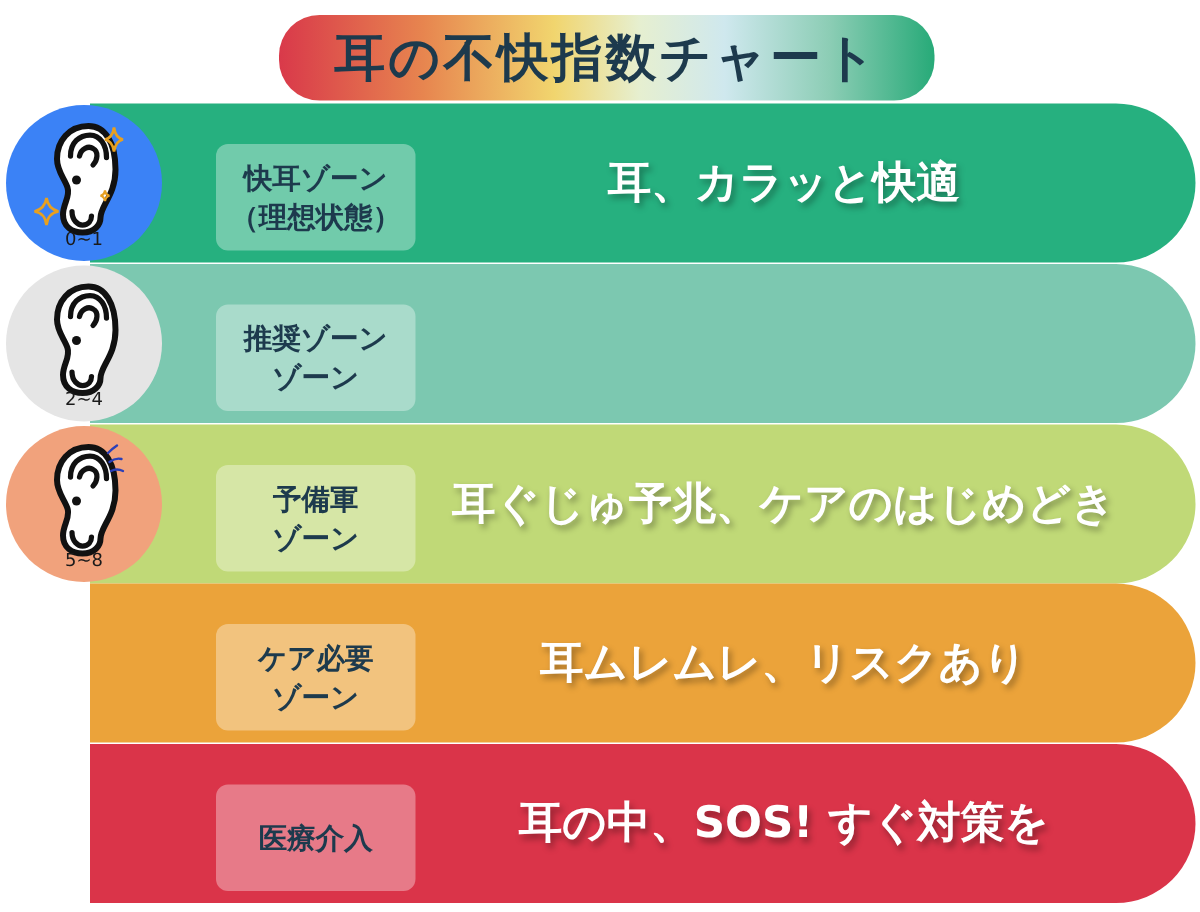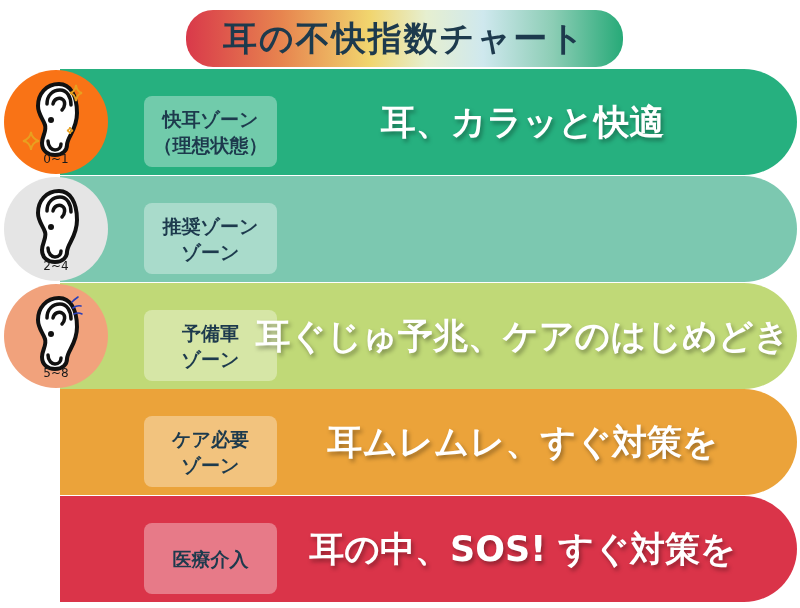--- a/index.html
+++ b/index.html
@@ -33,35 +33,35 @@
     position:absolute; left:144px; top:17px; width:133px; height:71px; border-radius:8px;
     background:rgba(255,255,255,0.35);
     display:flex; flex-direction:column; align-items:center; justify-content:center;
     z-index:3;
     margin-top:10px;
   }
   .label-line { font-size:19px; font-weight:bold; color:#1d3a4d; line-height:26px; white-space:nowrap; }
   .main-text {
     position:absolute; left:285px; width:475px; top:0; height:106px;
     display:flex; align-items:center; justify-content:center;
-    font-size:35px; font-weight:bold; color:#ffffff; white-space:nowrap;
+    font-size:29px; font-weight:bold; color:#ffffff; white-space:nowrap;
     text-shadow: 2px 3px 4px rgba(0,0,0,0.35);
     z-index:3;
   }
 </style>
 </head>
 <body>
 
 <div class="title-pill">
   <span class="title-text">耳の不快指数チャート</span>
 </div>
 
 <div class="row" style="top:69px;">
   <div class="bar" style="background: rgb(38, 176, 127);"></div>
-  <div class="circle" style="background: #f97316;">
+  <div class="circle" style="background: #3b82f6;">
     <svg class="ear" viewBox="0 0 50 78">
       <path d="M25 4 C12 4 4 14 4 26 C4 34 9 39 11 45 C13 51 8 56 8 63 C8 71 14 75 21 75 C29 75 33 70 33 65 C33 57 43 50 43 33 C43 15 36 4 25 4 Z" fill="#fff" stroke="#111" stroke-width="4"></path>
       <path d="M13 24 C13 15 19 10 26 10 C33 10 37 17 37 25" fill="none" stroke="#111" stroke-width="3.5" stroke-linecap="round"></path>
       <path d="M19 24 C20 19 25 17 28 19 C32 21 31 27 28 30" fill="none" stroke="#111" stroke-width="3.5" stroke-linecap="round"></path>
       <circle cx="17" cy="40" r="3" fill="#111"></circle>
       <path d="M14 61 C14 67 18 70 21 70 C25 70 27 67 27 64" fill="none" stroke="#111" stroke-width="3.5" stroke-linecap="round"></path>
       <path d="M46 5 Q47 12 52 13 Q47 14 46 21 Q45 14 40 13 Q45 12 46 5 Z" fill="none" stroke="#e8a020" stroke-width="1.8" transform="translate(-4,0)"></path>
       <path d="M36 47 Q36.5 50 39 50.5 Q36.5 51 36 54 Q35.5 51 33 50.5 Q35.5 50 36 47 Z" fill="none" stroke="#e8a020" stroke-width="1.5"></path>
     </svg>
     <svg style="position:absolute;left:16px;top:60px;width:22px;height:22px;" viewBox="0 0 22 22">
@@ -113,21 +113,21 @@
   </div>
   <div class="main-text">耳ぐじゅ予兆、ケアのはじめどき</div>
 </div>
 
 <div class="row" style="top:389px;">
   <div class="bar" style="background: rgb(235, 163, 58);"></div>
   <div class="label-box">
     <span class="label-line">ケア必要</span>
     <span class="label-line">ゾーン</span>
   </div>
-  <div class="main-text">耳ムレムレ、すぐ対策を</div>
+  <div class="main-text">耳ムレムレ、リスクあり</div>
 </div>
 
 <div class="row" style="top:496px;">
   <div class="bar" style="background: rgb(218, 52, 73);"></div>
   <div class="label-box">
     <span class="label-line">医療介入</span>
   </div>
   <div class="main-text">耳の中、SOS! すぐ対策を</div>
 </div>
 

